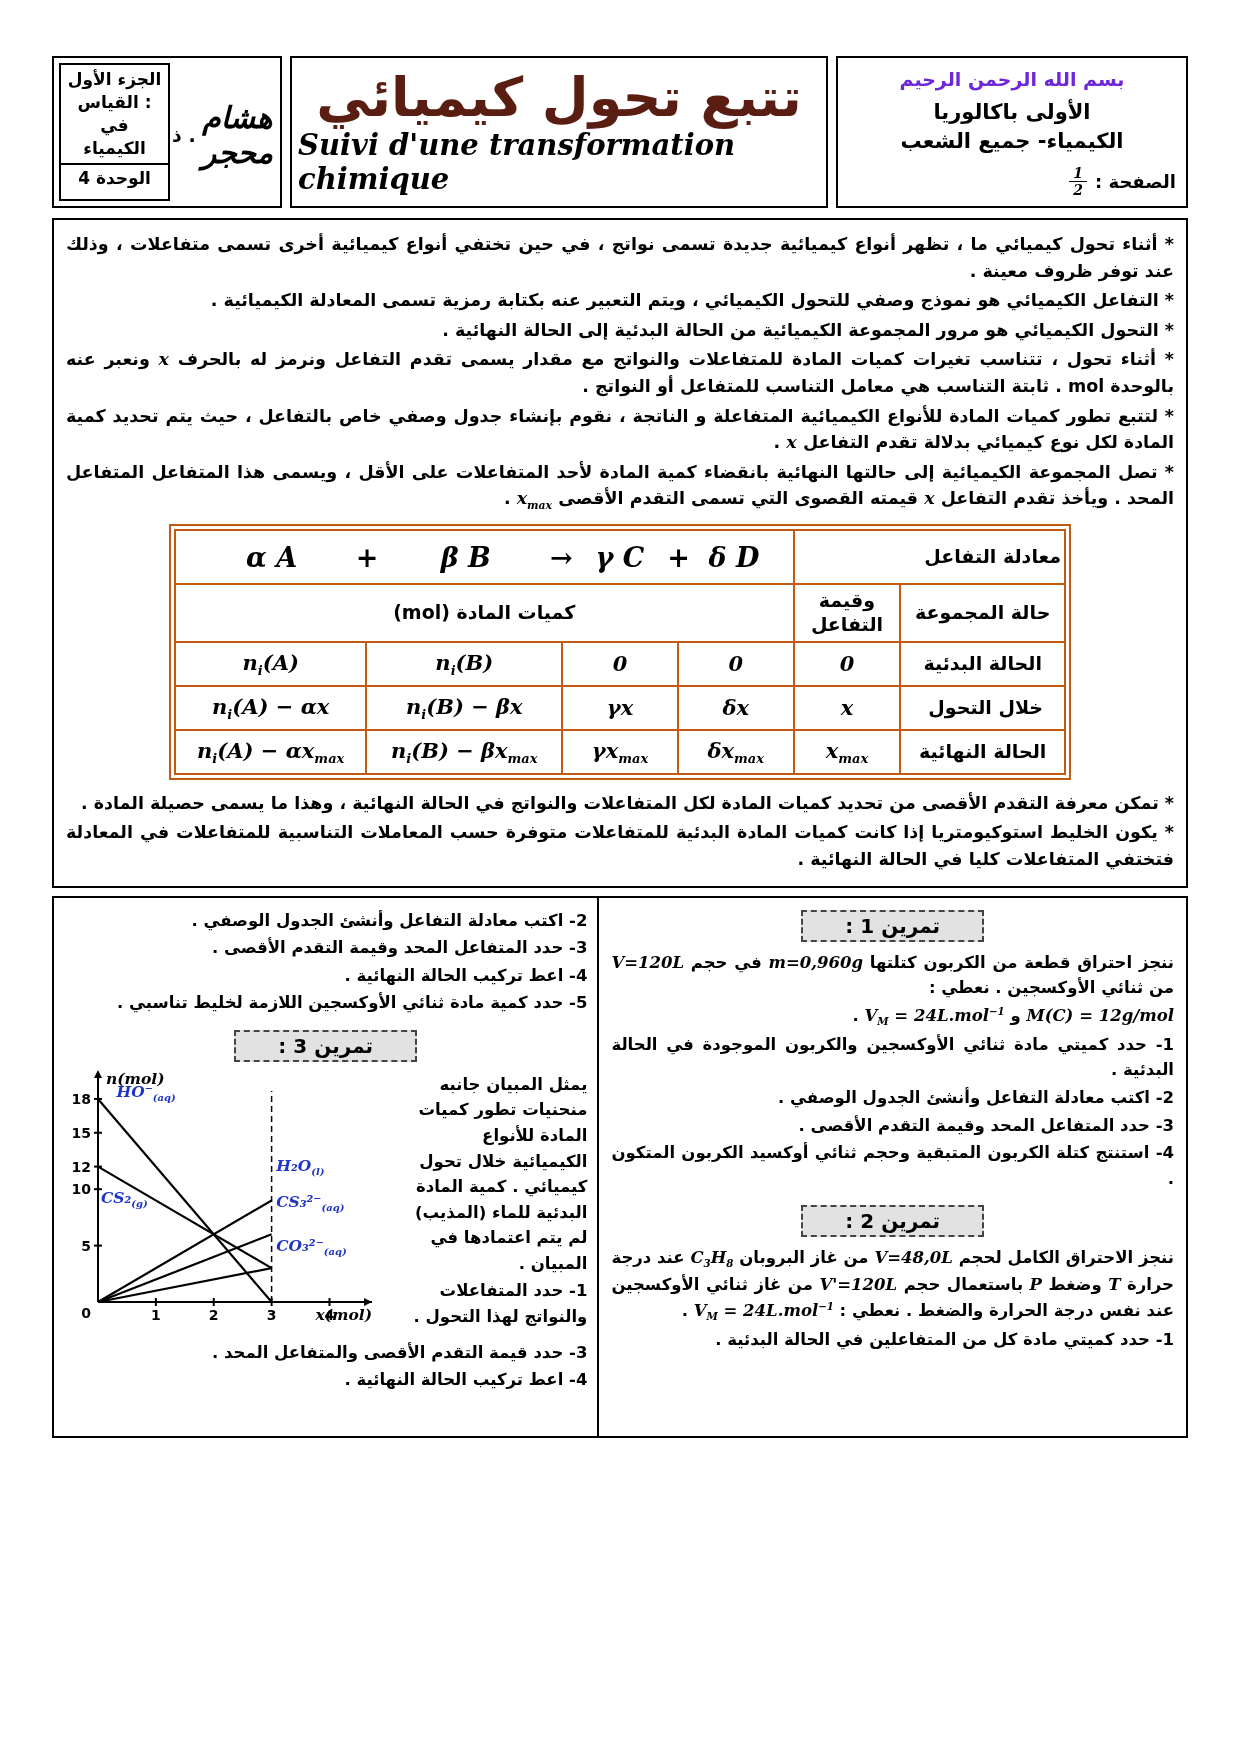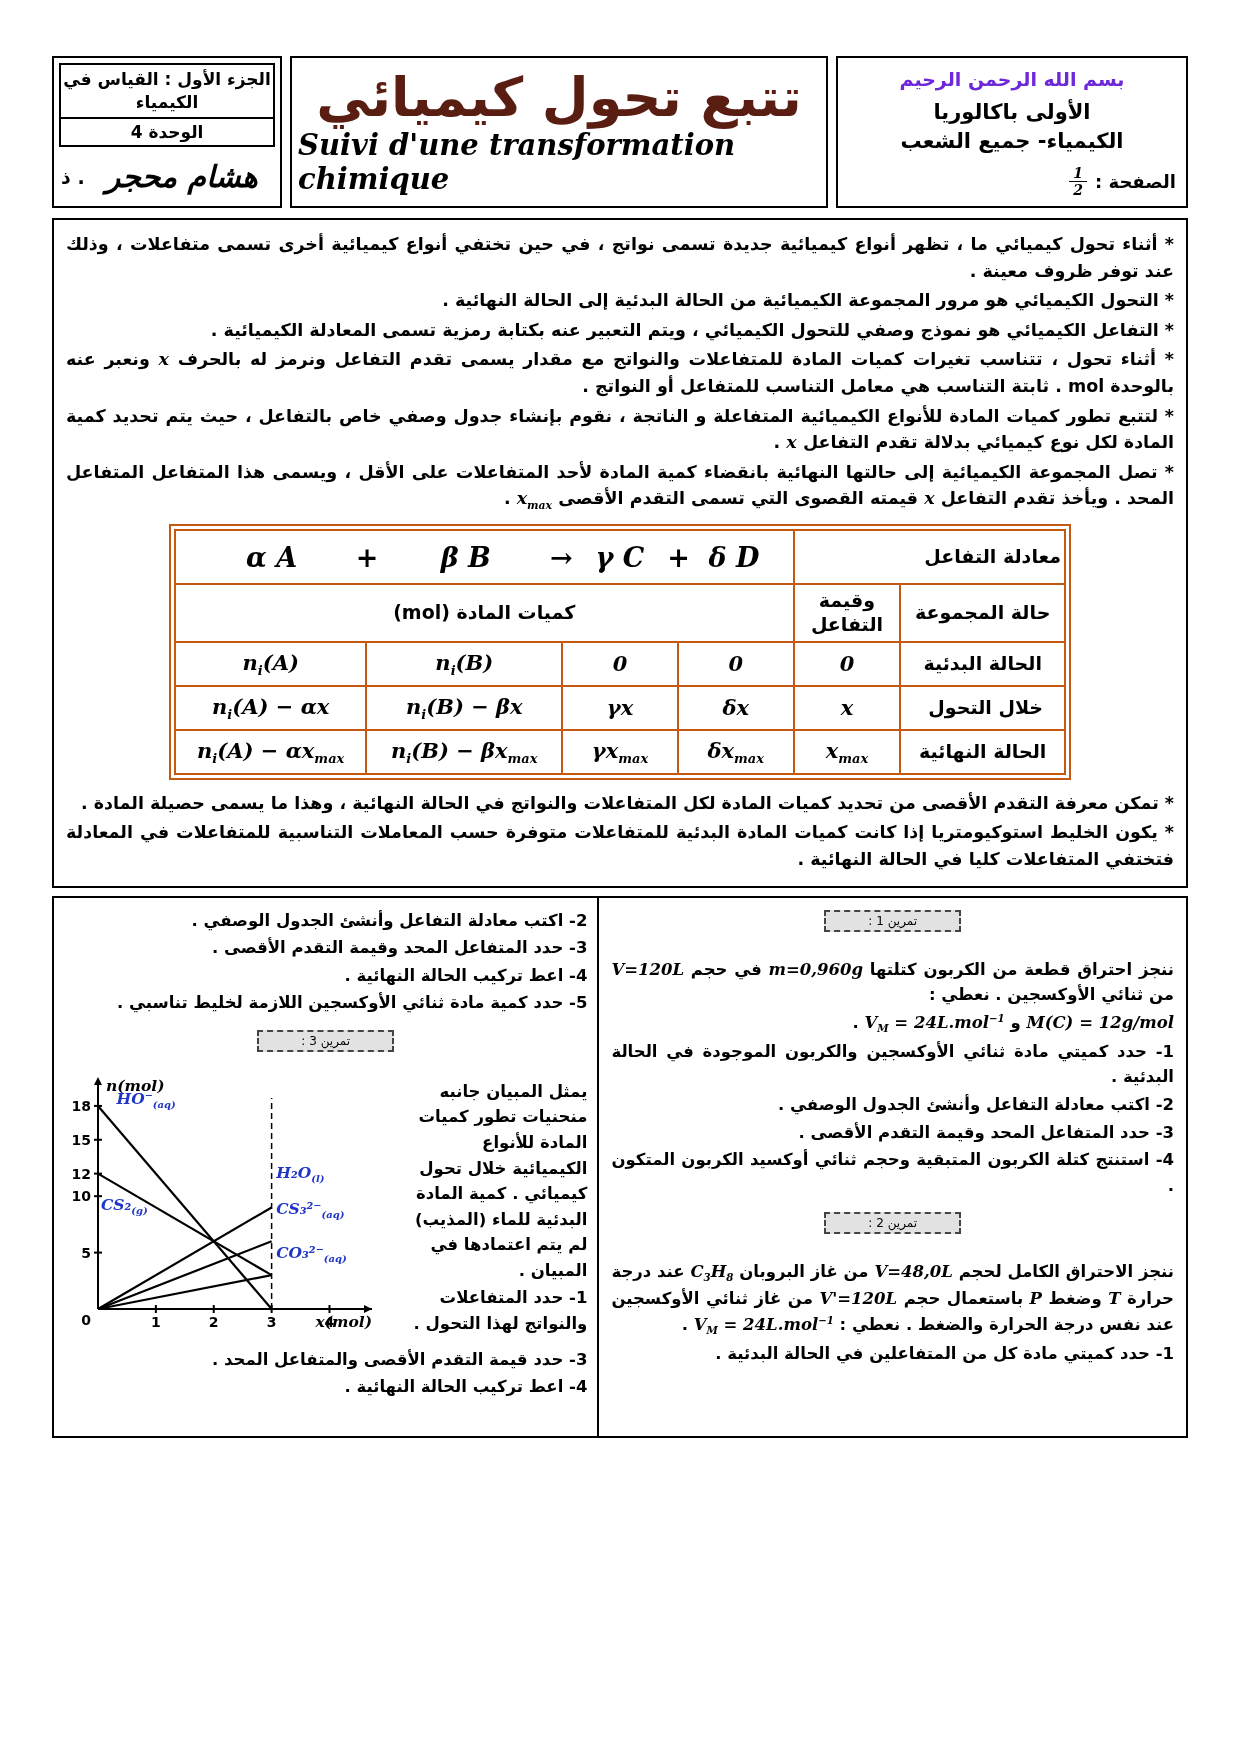--- a/index.html
+++ b/index.html
@@ -1,21 +1,21 @@
 <!DOCTYPE html>
 <html><head>
 <meta charset="utf-8">
 <style>
   *{margin:0;padding:0;box-sizing:border-box}
   body{width:1240px;min-height:1754px;background:#fff;color:#000;font-family:"DejaVu Sans",sans-serif}
   .page{width:1240px;min-height:1754px;padding:56px 52px 0}
   .hdr{display:flex;gap:8px;align-items:stretch}
   .box{border:2.5px solid #000;background:#fff}
   
-  .unit-box{width:230px;padding:5px;display:flex;flex-direction:column}
+  .unit-box{width:230px;padding:5px;display:flex;flex-direction:row}
   .unit-inner{border:2px solid #000;text-align:center;font-weight:bold;font-size:17px;direction:rtl}
   .unit-row1{padding:3px 2px;line-height:1.35}
   .unit-row2{border-top:2px solid #000;padding:3px 2px}
   .teacher{flex:1;display:flex;align-items:center;gap:6px;padding:6px 2px 0}
   .tprefix{font-weight:bold;font-size:19px;white-space:nowrap}
   .tname{flex:1;text-align:center;font-family:"DejaVu Serif",serif;font-weight:bold;font-style:italic;font-size:30px}
   
   .title-box{flex:1;display:flex;flex-direction:column;align-items:center;justify-content:center;padding:6px}
   .ar-title{direction:rtl;font-weight:bold;font-size:54px;line-height:1.1}
   .fr-title{font-family:"DejaVu Serif",serif;font-style:italic;font-weight:bold;font-size:29px;}
@@ -38,21 +38,21 @@
   td{text-align:center;vertical-align:middle;padding:4px 3px}
   .hdr-ar{font-weight:bold;font-size:19px;direction:rtl;line-height:1.25}
   .eqcell{position:relative;height:54px;direction:ltr}
   .eq{position:absolute;top:50%;transform:translate(-50%,-50%);font-family:"DejaVu Serif",serif;font-weight:bold;font-style:italic;font-size:27px;white-space:nowrap}
   .mcell{font-family:"DejaVu Serif",serif;font-weight:bold;font-style:italic;font-size:21px;height:44px;direction:ltr;white-space:nowrap}
   
   .ex-box{margin-top:8px;display:flex;align-items:stretch;min-height:542px}
   .colR{width:52%;border-left:2.5px solid #000;padding:8px 12px}
   .colL{width:48%;padding:8px 10px}
   .col p.ar{font-size:16.5px;line-height:1.55;margin:2px 0}
-  .extitle{width:fit-content;margin:4px auto 25px;padding:2px 42px;border:2.2px dashed #444;background:#e2e2e2;font-weight:normal;font-size:12px;direction:rtl}
+  .extitle{width:fit-content;margin:4px auto 8px;padding:2px 42px;border:2.2px dashed #444;background:#e2e2e2;font-weight:bold;font-size:20px;direction:rtl}
   .mt{margin-top:14px}
   .mline{font-size:19px}
   .graph-row{display:flex;gap:4px;margin-top:2px}
   .side{width:186px}
   .side p.ar{text-align:right}
   .chartwrap{flex:1;direction:ltr}
   svg text{font-family:"DejaVu Sans",sans-serif}
   .tick{font-weight:bold;font-size:14px}
   .slabel{font-family:"DejaVu Serif",serif;font-style:italic;font-weight:bold;font-size:15.5px}
 </style>
@@ -91,22 +91,22 @@
         <span class="frac">
           <span class="num">1</span>
           <span class="den">2</span>
         </span>
       </div>
     </div>
   </div>
 
   <div class="box main-box">
     <p class="ar">*  أثناء تحول كيميائي ما ، تظهر أنواع كيميائية جديدة تسمى نواتج ، في حين تختفي أنواع كيميائية أخرى تسمى متفاعلات ، وذلك عند توفر ظروف معينة .</p>
+    <p class="ar">*  التفاعل الكيميائي هو نموذج وصفي للتحول الكيميائي ، ويتم التعبير عنه بكتابة رمزية تسمى المعادلة الكيميائية .</p>
     <p class="ar">*  التحول الكيميائي هو مرور المجموعة الكيميائية من الحالة البدئية إلى الحالة النهائية .</p>
-    <p class="ar">*  التفاعل الكيميائي هو نموذج وصفي للتحول الكيميائي ، ويتم التعبير عنه بكتابة رمزية تسمى المعادلة الكيميائية .</p>
     <p class="ar">*  أثناء تحول ، تتناسب تغيرات كميات المادة للمتفاعلات والنواتج مع مقدار يسمى تقدم التفاعل ونرمز له بالحرف <span class="mth">x</span> ونعبر عنه بالوحدة mol . ثابتة التناسب هي معامل التناسب للمتفاعل أو النواتج .</p>
     <p class="ar">*  لتتبع تطور كميات المادة للأنواع الكيميائية المتفاعلة و الناتجة ، نقوم بإنشاء جدول وصفي خاص بالتفاعل ، حيث يتم تحديد كمية المادة لكل نوع كيميائي بدلالة تقدم التفاعل <span class="mth">x</span> .</p>
     <p class="ar">*  تصل المجموعة الكيميائية إلى حالتها النهائية بانقضاء كمية المادة لأحد المتفاعلات على الأقل ، ويسمى هذا المتفاعل المتفاعل المحد . ويأخذ تقدم التفاعل <span class="mth">x</span> قيمته القصوى التي تسمى التقدم الأقصى <span class="mth">x<sub>max</sub></span> .</p>
 
     <div class="tblwrap" id="tblwrap" style="border: 2px solid rgb(196, 89, 17);">
       <table>
         <colgroup>
           <col style="width:18.5%">
             <col style="width:12%">
             <col style="width:13%">

